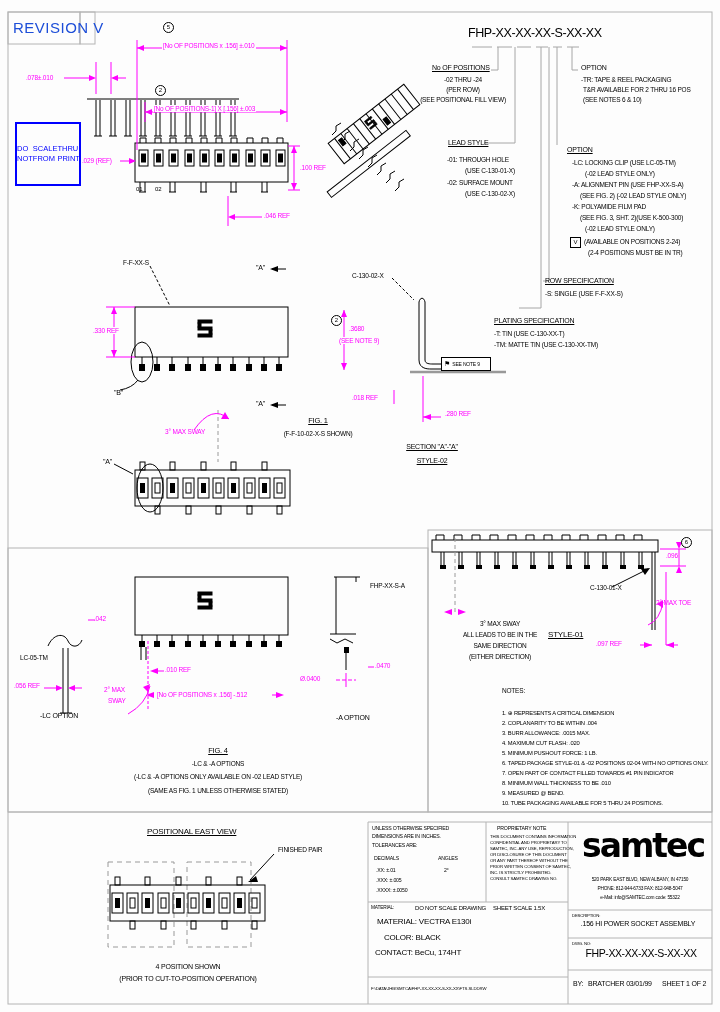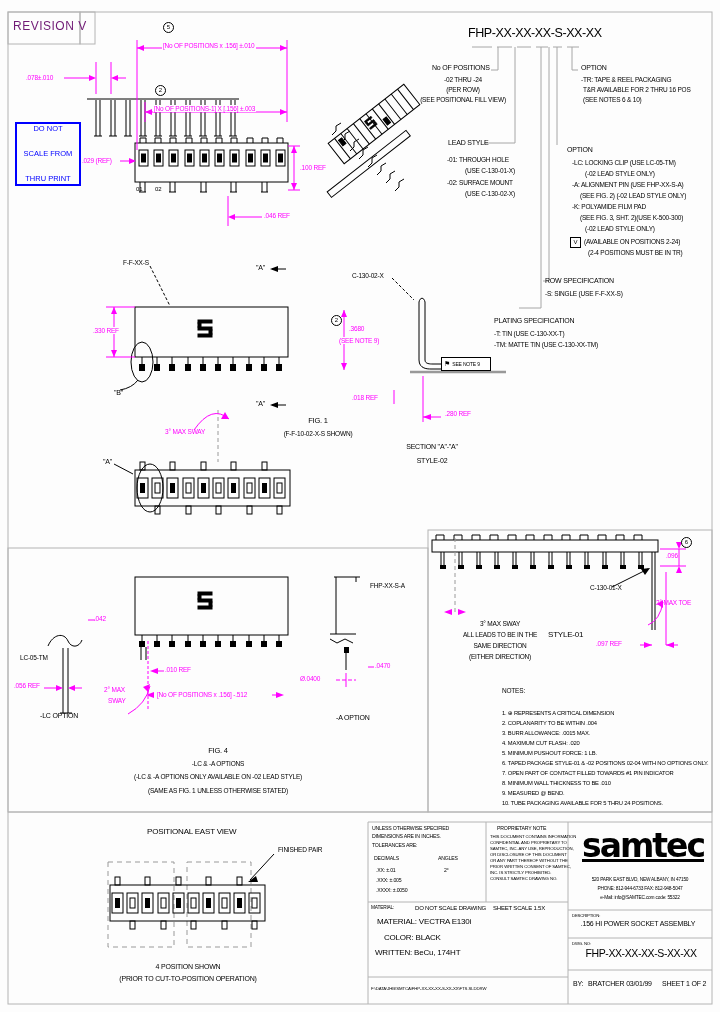--- a/index.html
+++ b/index.html
@@ -2,38 +2,38 @@
 <html><head>
 <meta charset="utf-8">
 <style>
   html,body{margin:0;padding:0;background:#fff;}
   #sheet{position:relative;width:720px;height:1012px;background:#fdfdfd;overflow:hidden;
          font-family:"Liberation Sans",sans-serif;}
   svg{position:absolute;left:0;top:0;}
   .k{fill:none;stroke:#000;stroke-width:1;}
   .t{position:absolute;font-size:6.5px;color:#000;white-space:nowrap;letter-spacing:-0.2px;z-index:3;}
   .m{color:#FF00FF;}
-  .u{}
+  .u{text-decoration:underline;}
   .c{transform:translateX(-50%);}
   .wb{background:#fdfdfd;padding:0 1px;}
   .flag{position:absolute;width:9px;height:9px;border:1px solid #000;border-radius:50%;
         font-size:6px;text-align:center;line-height:9px;color:#000;z-index:3;background:#fff;}
   .sq{position:absolute;width:9px;height:9px;border:1px solid #000;font-size:6px;text-align:center;
       line-height:9px;color:#000;z-index:3;}
-  .rev{position:absolute;left:13px;top:19px;font-size:12px;color:#701a75;letter-spacing:0.5px;z-index:3;}
+  .rev{position:absolute;left:13px;top:19px;font-size:15px;color:#1d4ed8;letter-spacing:0.5px;z-index:3;}
   .pn{position:absolute;left:468px;top:26px;font-size:12.5px;letter-spacing:-0.4px;color:#000;z-index:3;}
   #stamp{position:absolute;left:15px;top:122px;width:62px;height:60px;border:2px solid #0000FF;
-         z-index:3;display:flex;flex-direction:column;justify-content:space-between;align-items:center;}
+         z-index:3;display:flex;flex-direction:row;justify-content:space-between;align-items:center;}
   #stamp span{font-size:7.5px;color:#0000FF;line-height:10px;}
   .n{font-size:5.8px;}
   .tb{font-size:5.2px;}
   .pp{font-size:4.3px;letter-spacing:-0.1px;}
   .mat{font-size:8px;letter-spacing:-0.2px;}
   #logo{position:absolute;left:582px;top:826px;font-size:33px;font-weight:bold;color:#000;
-        letter-spacing:-2px;z-index:3;font-family:"DejaVu Sans",sans-serif;text-decoration:underline;}
+        letter-spacing:-2px;z-index:3;font-family:"DejaVu Sans",sans-serif;}
   #noteflag{position:absolute;left:441px;top:357px;width:48px;height:12px;border:1px solid #000;
             z-index:3;display:flex;align-items:center;background:#fff;}
   #noteflag .fl{font-size:7px;line-height:10px;margin:0 2px;}
   #noteflag .ft{font-size:5px;letter-spacing:-0.2px;}
 </style>
 </head>
 <body>
 
 <div id="sheet">
 
@@ -475,21 +475,21 @@
 <span class="t pp" style="left:490px;top:858px;">OR ANY PART THEREOF WITHOUT THE</span>
 <span class="t pp" style="left:490px;top:864px;">PRIOR WRITTEN CONSENT OF SAMTEC,</span>
 <span class="t pp" style="left:490px;top:870px;">INC. IS STRICTLY PROHIBITED.</span>
 <span class="t pp" style="left:490px;top:876px;">CONSULT SAMTEC DRAWING NO.</span>
 
 <span class="t" style="left:371px;top:905px;font-size:4.8px;">MATERIAL:</span>
 <span class="t" style="left:415px;top:905px;font-size:6px;">DO NOT SCALE DRAWING</span>
 <span class="t" style="left:493px;top:905px;font-size:6px;">SHEET SCALE 1.5X</span>
 <span class="t mat" style="left:377px;top:917px;">MATERIAL: VECTRA E130i</span>
 <span class="t mat" style="left:384px;top:933px;text-align:right;">COLOR: BLACK</span>
-<span class="t mat" style="left:375px;top:948px;">WRITTEN: BeCu, 174HT</span>
+<span class="t mat" style="left:375px;top:948px;">CONTACT: BeCu, 174HT</span>
 <span class="t pp" style="left:371px;top:986px;">F:\DATA\JHB\SMTCA\FHP-XX-XX-XX-S-XX-XX\FTS.SLDDRW</span>
 
 <span id="logo">samtec</span>
 <span class="t c" style="left:640px;top:877px;font-size:4.8px;">520 PARK EAST BLVD, NEW ALBANY, IN 47150</span>
 <span class="t c" style="left:640px;top:886px;font-size:4.8px;">PHONE: 812-944-6733     FAX: 812-948-5047</span>
 <span class="t c" style="left:640px;top:895px;font-size:4.8px;">e-Mail: info@SAMTEC.com      code: 55322</span>
 
 <span class="t" style="left:572px;top:913px;font-size:4.3px;">DESCRIPTION:</span>
 <span class="t c" style="left:638px;top:920px;font-size:7px;">.156 HI POWER SOCKET ASSEMBLY</span>
 <span class="t" style="left:572px;top:941px;font-size:4.3px;">DWG. NO:</span>

